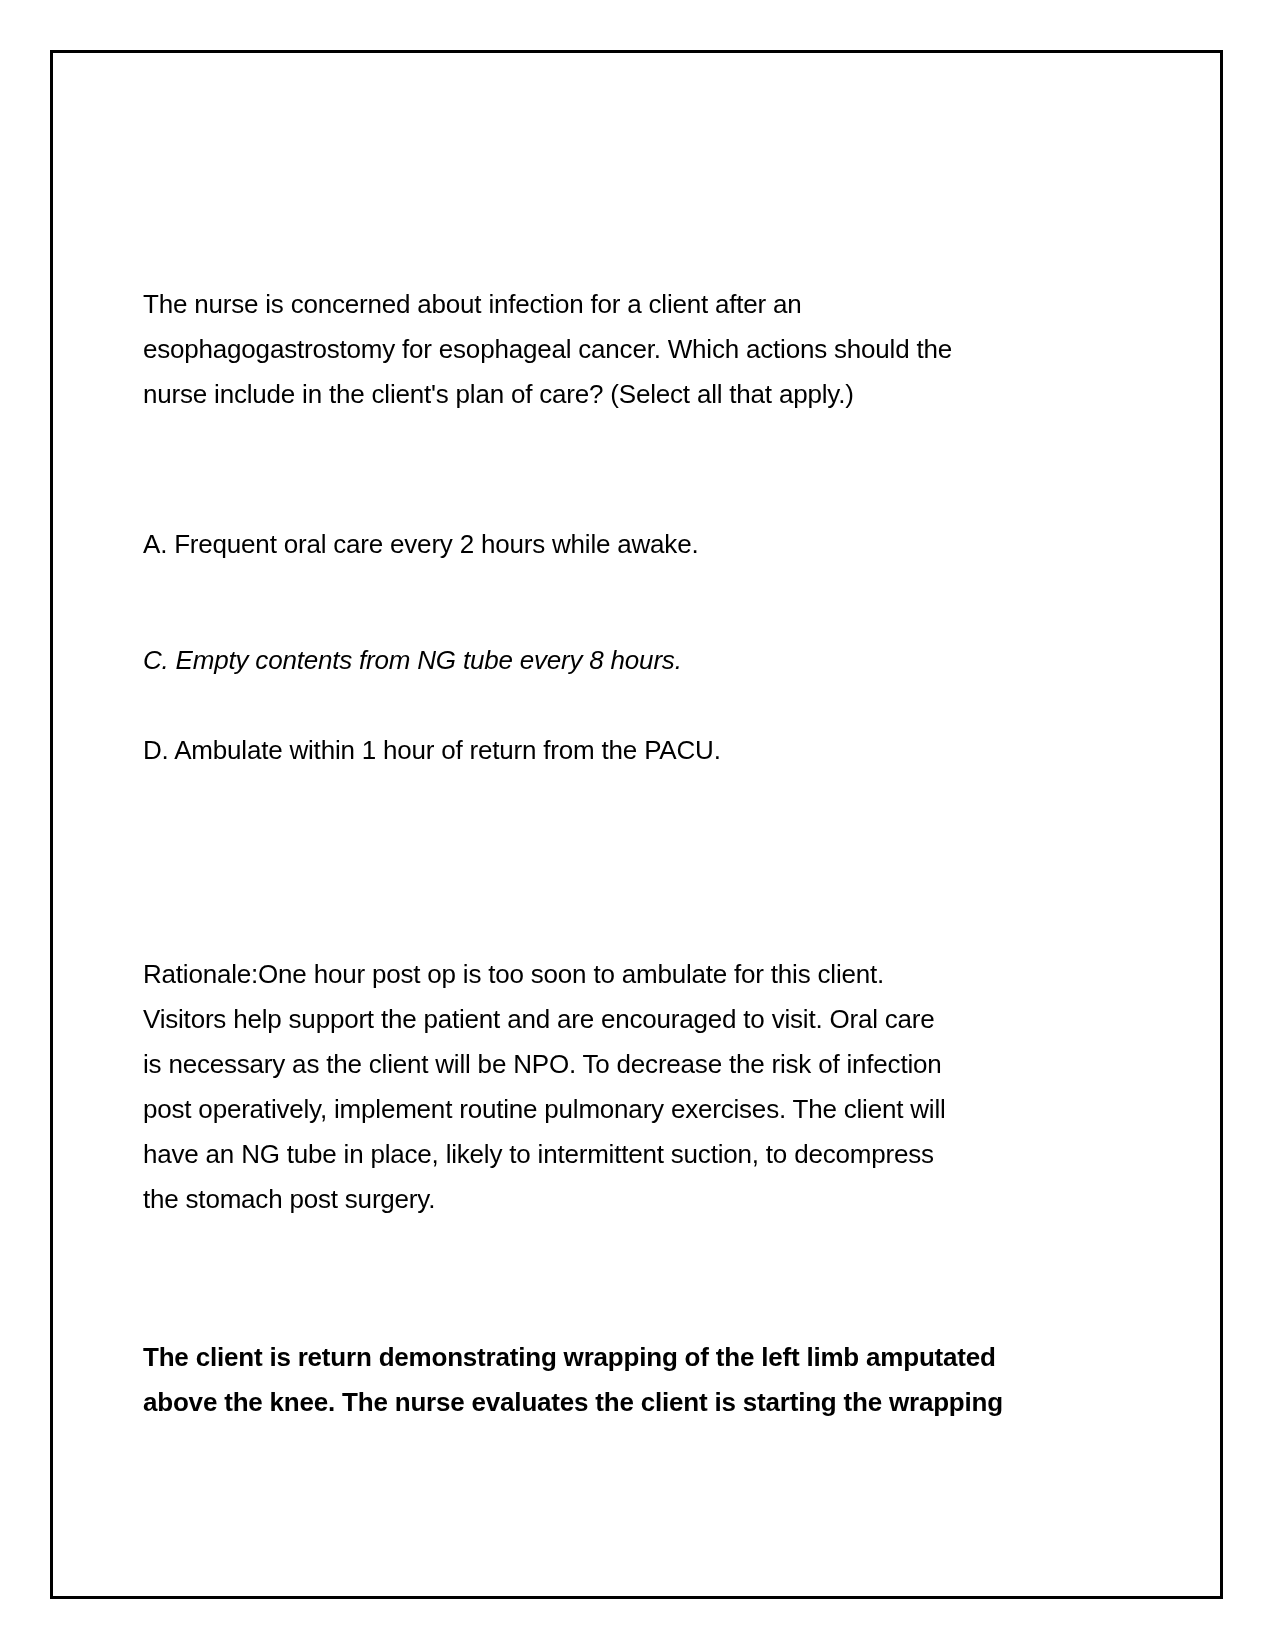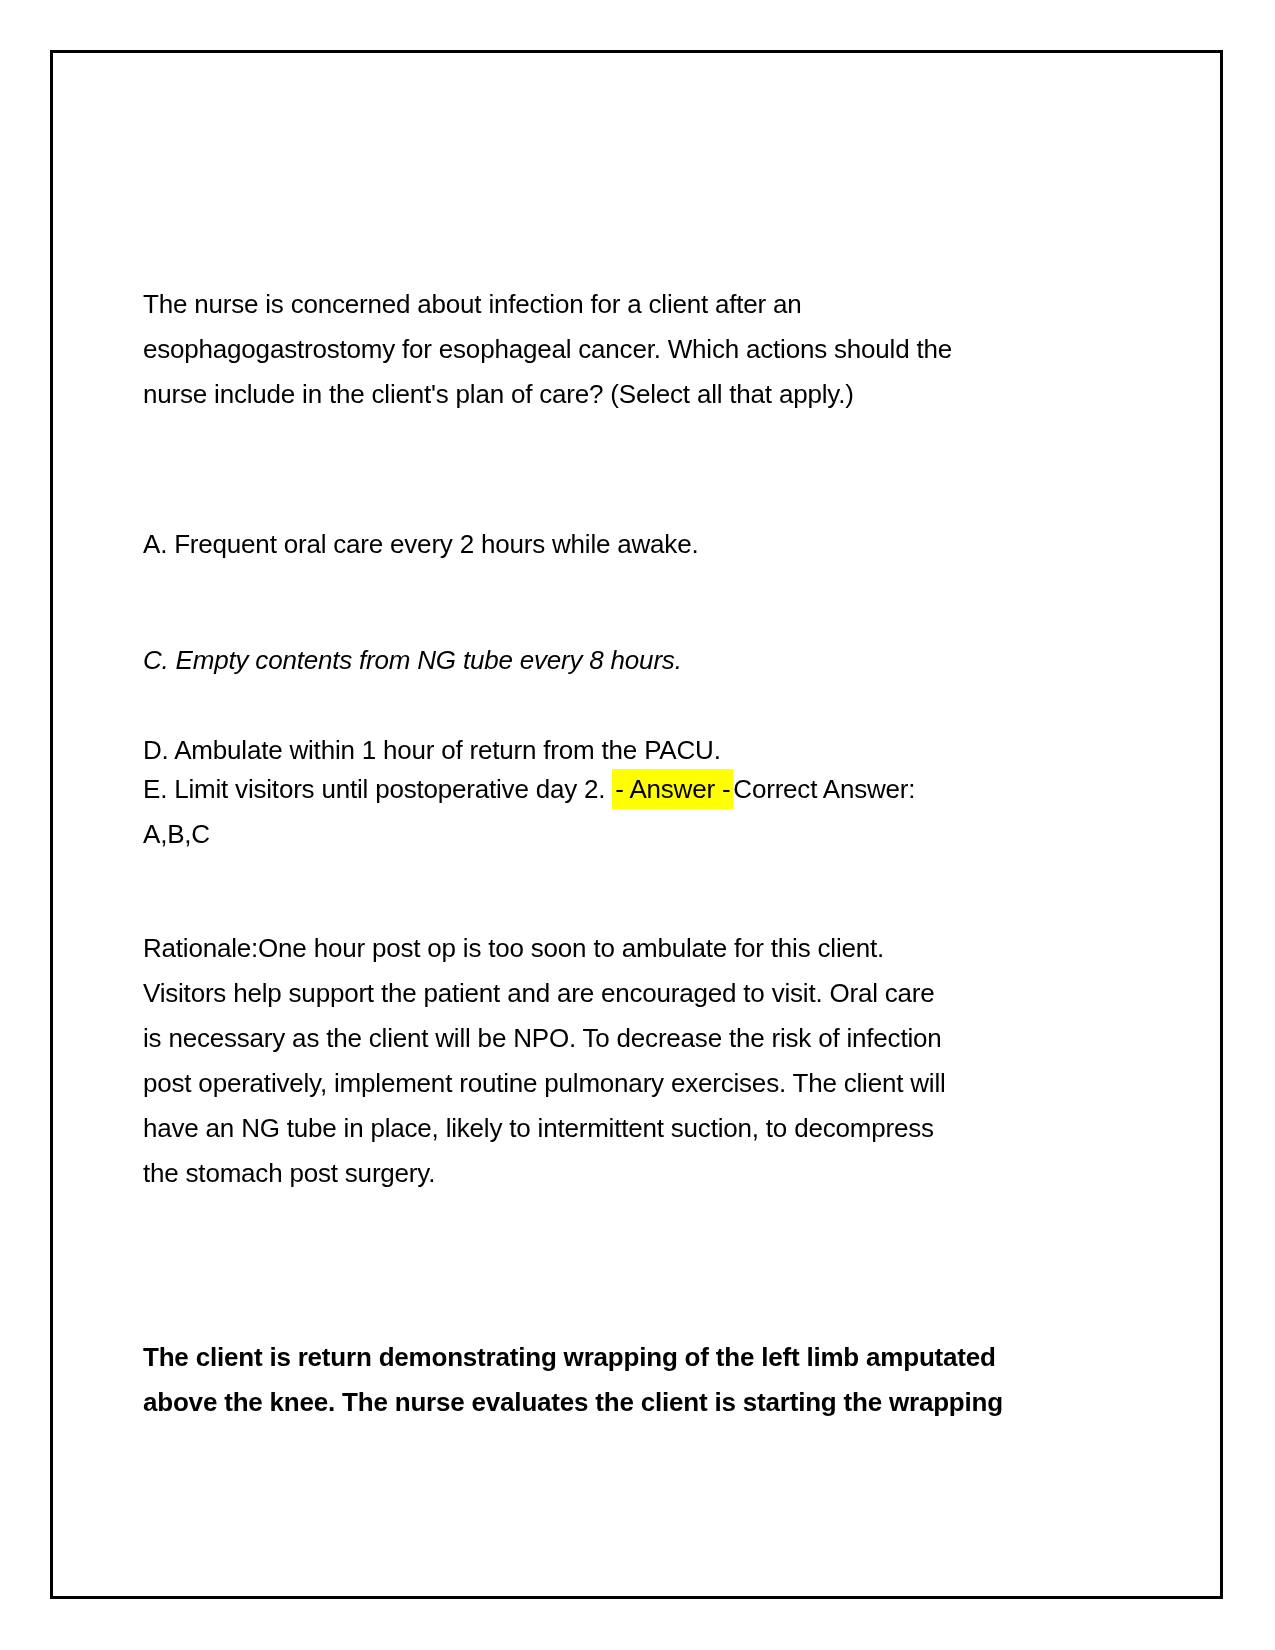--- a/index.html
+++ b/index.html
@@ -34,21 +34,21 @@
     line-height: 45px;
     white-space: pre-line;
     letter-spacing: -0.2px;
   }
   .q1      { top: 282px; }
   .opt-a   { top: 522px; }
   .opt-b   { top: 573px; }
   .opt-c   { top: 638px; font-style: italic; }
   .opt-d   { top: 703px; margin-top: 25px; }
   .opt-e   { top: 767px; }
-  .rat     { top: 926px; }
+  .rat     { top: 952px; }
   .q2      { top: 1335px; font-weight: bold; }
   mark.hl {
     background: #ffff00;
     color: #000000;
     padding: 5px 3px;
   }
 </style>
 </head>
 <body>
 
@@ -59,21 +59,20 @@
 esophagogastrostomy for esophageal cancer. Which actions should the
 nurse include in the client's plan of care? (Select all that apply.)</p>
 
   <p class="para opt-a">A. Frequent oral care every 2 hours while awake.</p>
 
 
   <p class="para opt-c">C. Empty contents from NG tube every 8 hours.</p>
 
   <p class="para opt-d">D. Ambulate within 1 hour of return from the PACU.</p>
 
-  <div class="para opt-e"><span>E. Limit visitors until postoperative day 2. </span><mark class="hl" style="background: rgb(255, 255, 0);">- Answer -</mark><span>Correct Answer:</span><div>A,B,C</div></div>
 
   <p class="para rat">Rationale:One hour post op is too soon to ambulate for this client.
 Visitors help support the patient and are encouraged to visit. Oral care
 is necessary as the client will be NPO. To decrease the risk of infection
 post operatively, implement routine pulmonary exercises. The client will
 have an NG tube in place, likely to intermittent suction, to decompress
 the stomach post surgery.</p>
 
   <p class="para q2">The client is return demonstrating wrapping of the left limb amputated
 above the knee. The nurse evaluates the client is starting the wrapping</p>

